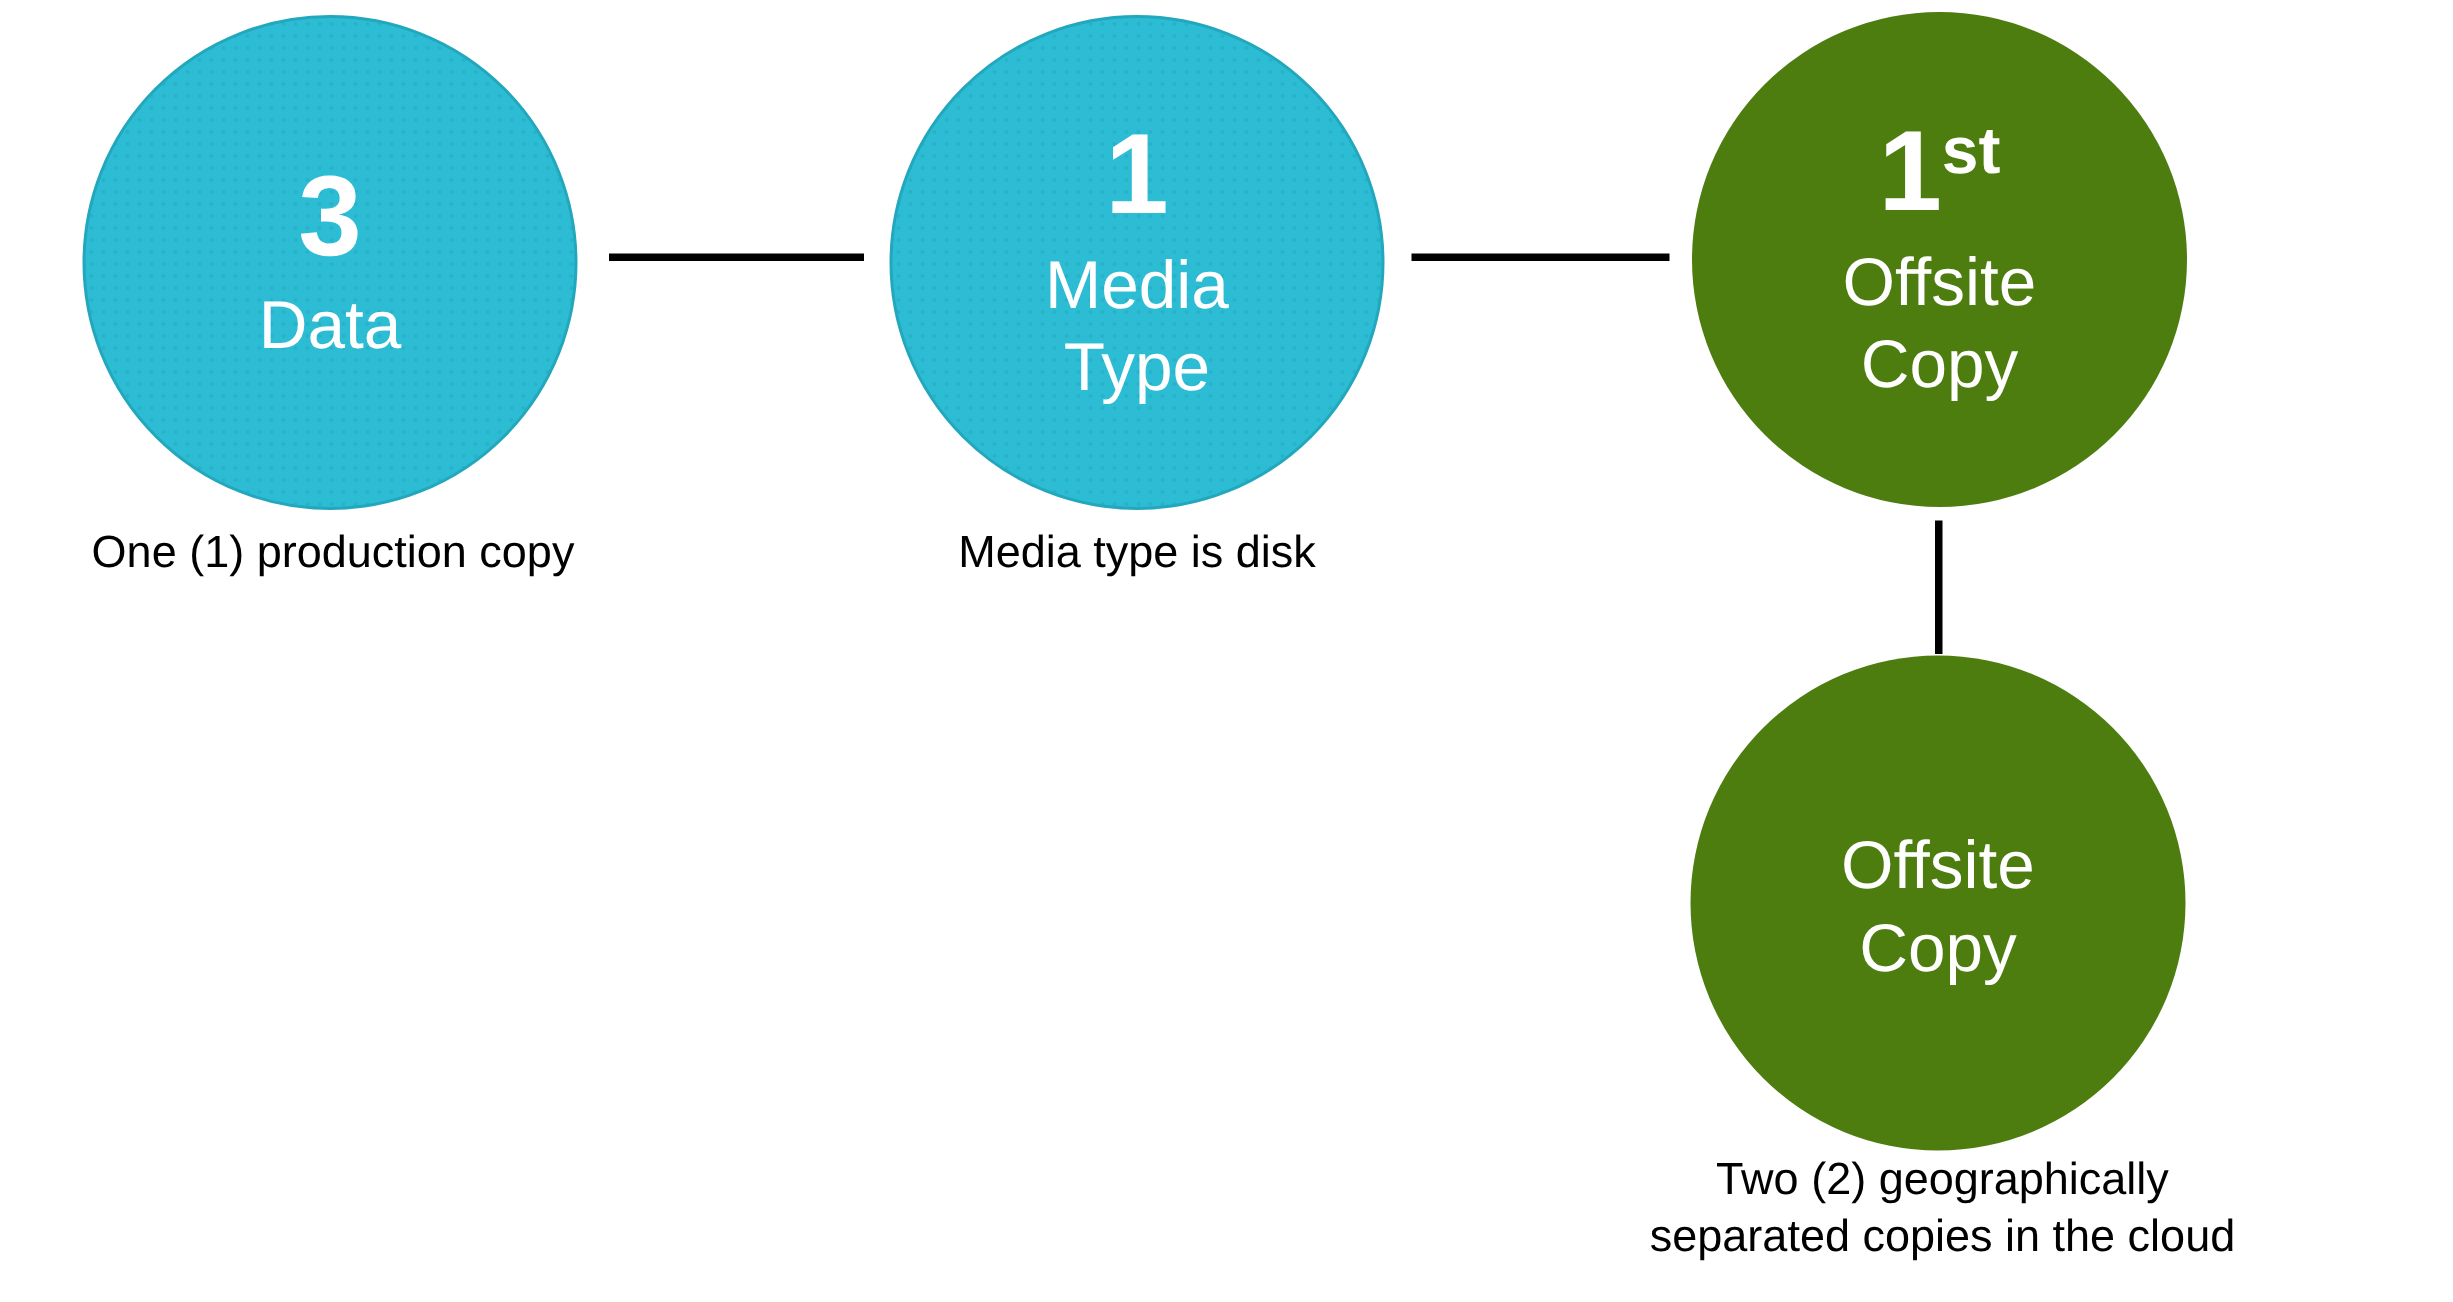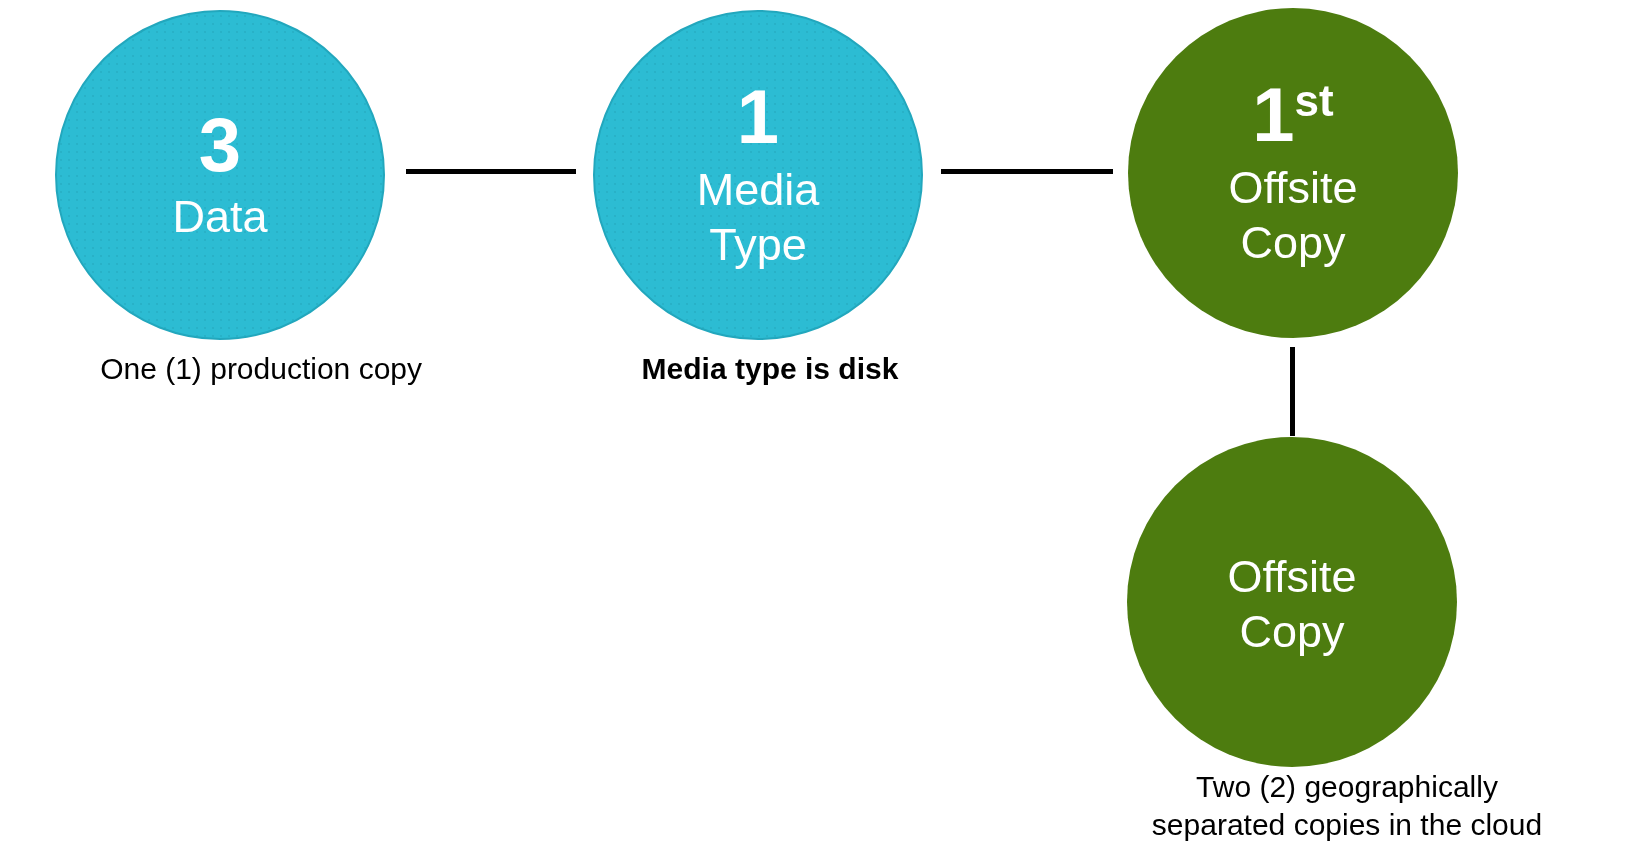--- a/index.html
+++ b/index.html
@@ -100,26 +100,26 @@
     <div class="lbl">
       <div>Offsite</div>
       <div>Copy</div>
     </div>
   </div>
 
   <div class="connector" style="left:406px; top:169px; width:170px; height:5px;"></div>
   <div class="connector" style="left:941px; top:169px; width:172px; height:5px;"></div>
   <div class="connector" style="left:1290px; top:347px; width:5px; height:89px;"></div>
 
-  <div class="caption" style="left:22px; top:350px; width:400px;text-align:right;">
+  <div class="caption" style="left:22px; top:350px; width:400px;">
     <div>One (1) production copy</div>
   </div>
 
-  <div class="caption" style="left:570px; top:350px; width:400px;font-weight:bold;">
+  <div class="caption" style="left:558px; top:350px; width:400px;">
     <div>Media type is disk</div>
   </div>
 
-  <div class="caption" style="left:1122px; top:768px; width:450px;">
+  <div class="caption" style="left:1070px; top:768px; width:450px;">
     <div>Two (2) geographically</div>
     <div>separated copies in the cloud</div>
   </div>
 
 </div>
 
 </body></html>

